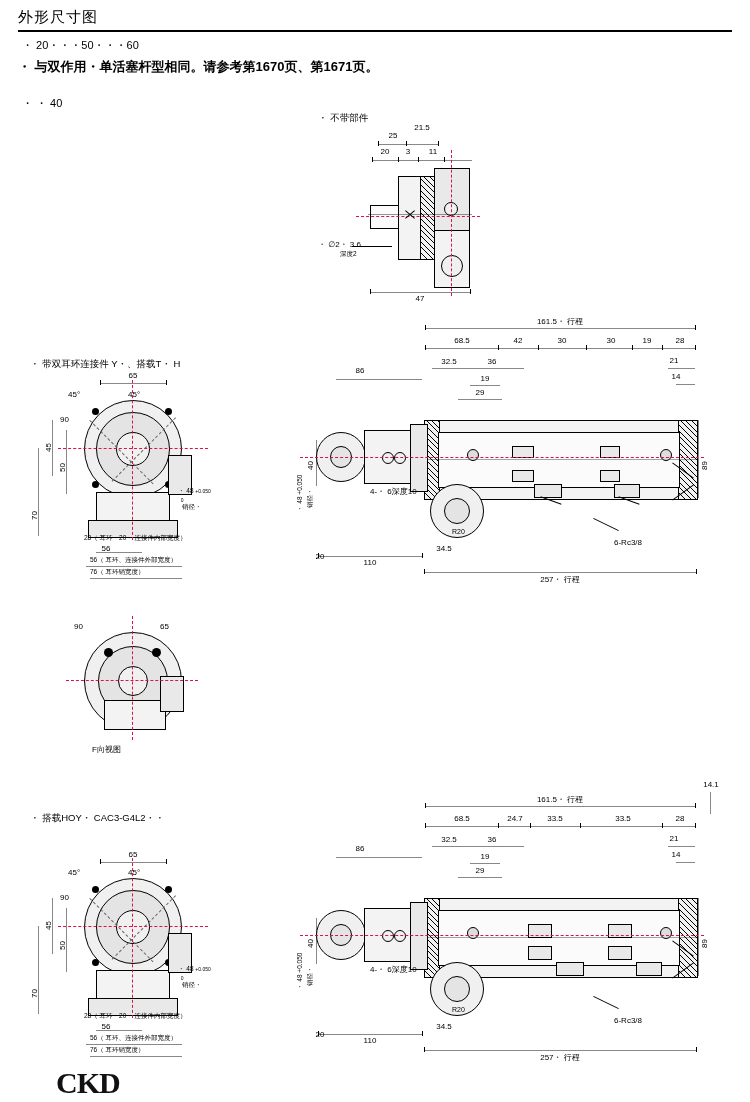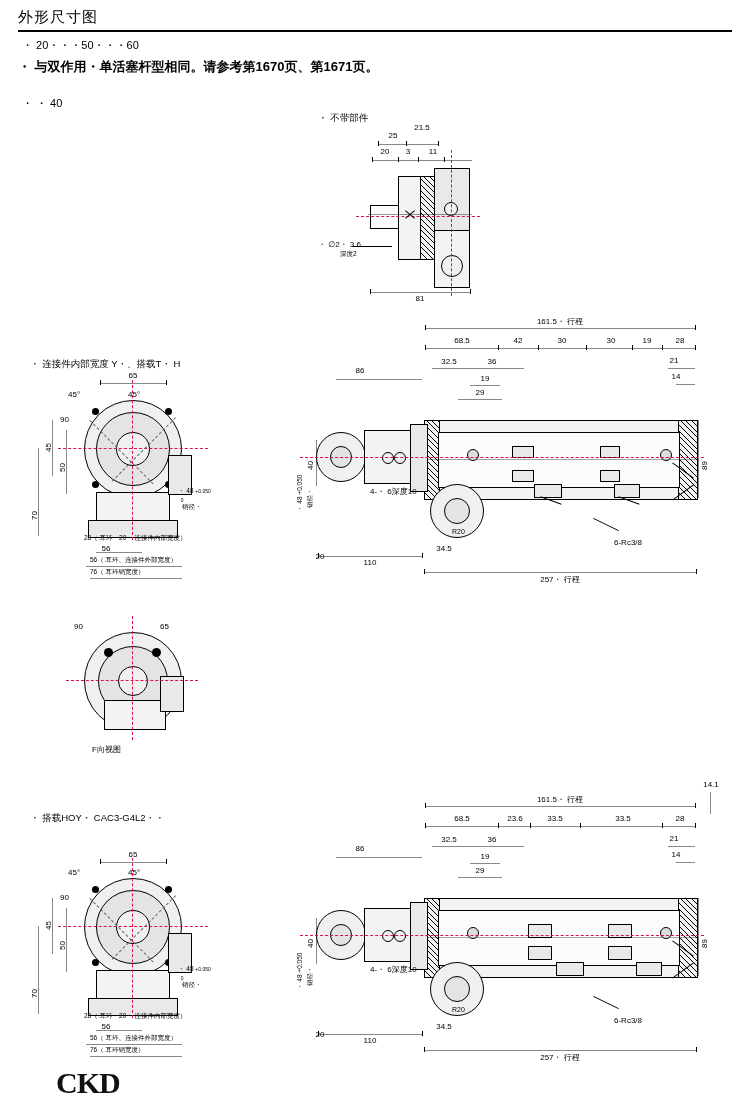--- a/index.html
+++ b/index.html
@@ -102,23 +102,23 @@
   <div class="dl h" style="left:404px;top:214px;width:12px;transform:rotate(40deg);"></div>
   <div class="dl h" style="left:404px;top:214px;width:12px;transform:rotate(-40deg);"></div>
 
   <div class="dl h" style="left:352px;top:246px;width:40px;"></div>
   <div class="dim" style="left:318px;top:239px;">・ ∅2・ 3.6</div>
   <div class="dim tiny" style="left:340px;top:250px;">深度2</div>
 
   <div class="gl h" style="left:370px;top:292px;width:100px;"></div>
   <div class="tick" style="left:370px;top:289px;"></div>
   <div class="tick" style="left:470px;top:289px;"></div>
-  <div class="dimc" style="left:390px;top:294px;width:60px;">81</div>
-
-  <div class="cap" style="left:30px;top:358px;">・ 连接件内部宽度 Y・、搭载T・ H</div>
+  <div class="dimc" style="left:390px;top:294px;width:60px;">47</div>
+
+  <div class="cap" style="left:30px;top:358px;">・ 带双耳环连接件 Y・、搭载T・ H</div>
 
   <div class="gl h" style="left:100px;top:383px;width:66px;"></div>
   <div class="tick" style="left:100px;top:380px;"></div>
   <div class="tick" style="left:166px;top:380px;"></div>
   <div class="dimc" style="left:110px;top:371px;width:46px;">65</div>
 
   <div class="dim" style="left:68px;top:390px;">45°</div>
   <div class="dim" style="left:128px;top:390px;">45°</div>
 
   <div class="circ" style="left:84px;top:400px;width:96px;height:96px;"></div>
@@ -314,21 +314,21 @@
   <div class="gl v" style="left:710px;top:792px;height:22px;"></div>
 
   <div class="gl h" style="left:425px;top:826px;width:270px;"></div>
   <div class="tick" style="left:425px;top:823px;"></div>
   <div class="tick" style="left:498px;top:823px;"></div>
   <div class="tick" style="left:530px;top:823px;"></div>
   <div class="tick" style="left:580px;top:823px;"></div>
   <div class="tick" style="left:662px;top:823px;"></div>
   <div class="tick" style="left:695px;top:823px;"></div>
   <div class="dimc" style="left:430px;top:814px;width:64px;">68.5</div>
-  <div class="dimc" style="left:498px;top:814px;width:34px;">23.6</div>
+  <div class="dimc" style="left:498px;top:814px;width:34px;">24.7</div>
   <div class="dimc" style="left:532px;top:814px;width:46px;">33.5</div>
   <div class="dimc" style="left:588px;top:814px;width:70px;">33.5</div>
   <div class="dimc" style="left:664px;top:814px;width:32px;">28</div>
 
   <div class="dimc" style="left:652px;top:834px;width:44px;">21</div>
   <div class="gl h" style="left:668px;top:846px;width:27px;"></div>
   <div class="dimc" style="left:656px;top:850px;width:40px;">14</div>
   <div class="gl h" style="left:676px;top:862px;width:19px;"></div>
 
   <div class="gl h" style="left:432px;top:846px;width:92px;"></div>

